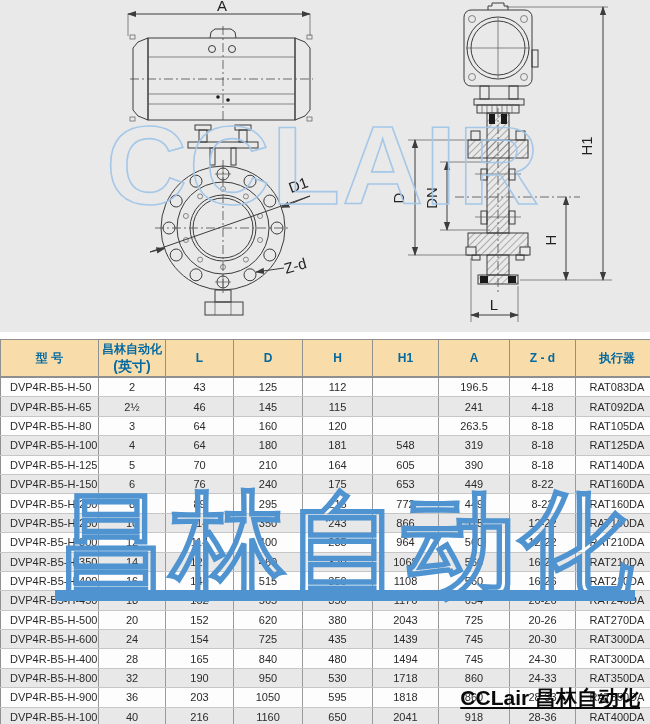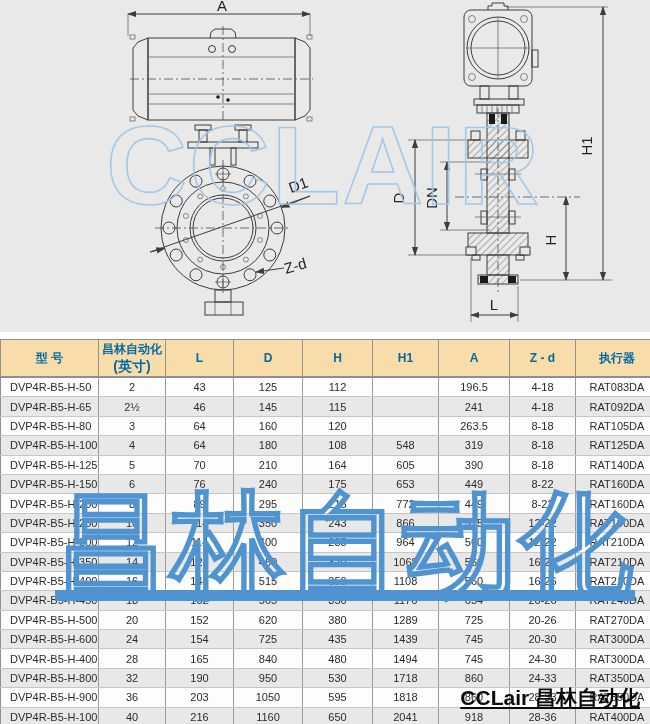--- a/index.html
+++ b/index.html
@@ -293,21 +293,21 @@
         <td></td>
         <td>263.5</td>
         <td>8-18</td>
         <td>RAT105DA</td>
       </tr>
       <tr>
         <td class="model">DVP4R-B5-H-100</td>
         <td>4</td>
         <td>64</td>
         <td>180</td>
-        <td>108</td>
+        <td>181</td>
         <td>548</td>
         <td>319</td>
         <td>8-18</td>
         <td>RAT125DA</td>
       </tr>
       <tr>
         <td class="model">DVP4R-B5-H-125</td>
         <td>5</td>
         <td>70</td>
         <td>210</td>
@@ -393,21 +393,21 @@
         <td>654</td>
         <td>20-26</td>
         <td>RAT240DA</td>
       </tr>
       <tr>
         <td class="model">DVP4R-B5-H-500</td>
         <td>20</td>
         <td>152</td>
         <td>620</td>
         <td>380</td>
-        <td>1289</td>
+        <td>2043</td>
         <td>725</td>
         <td>20-26</td>
         <td>RAT270DA</td>
       </tr>
       <tr>
         <td class="model">DVP4R-B5-H-600</td>
         <td>24</td>
         <td>154</td>
         <td>725</td>
         <td>435</td>

